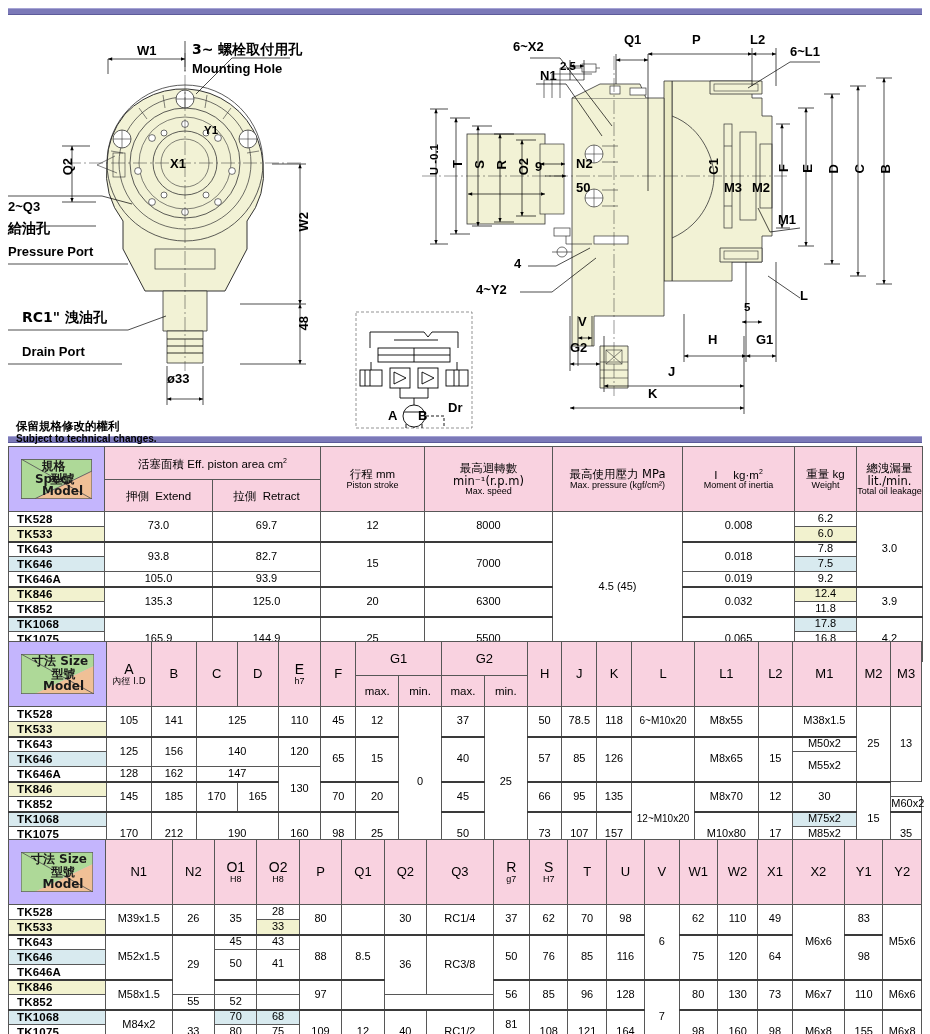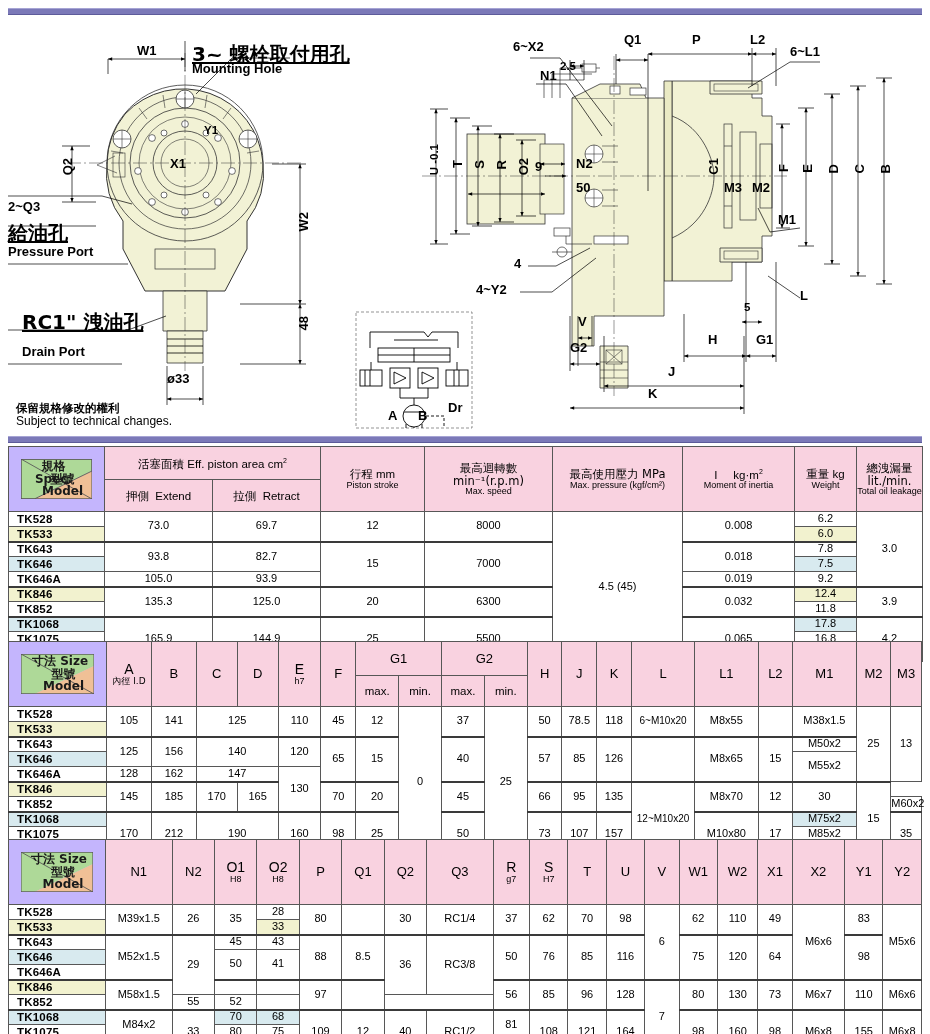--- a/index.html
+++ b/index.html
@@ -10,29 +10,29 @@
   
   .rule{position:absolute;left:8px;width:914px;height:5px;
         background:#7b79b8;border-top:1px solid #a6a4d4;border-bottom:1px solid #5d5b9a;}
   #rule-top{top:8px;}
   #rule-mid{top:436px;}
   #rule-bottom{top:1026px;}
 
   
   #drawing-area{position:absolute;left:0;top:16px;width:930px;height:418px;}
   .dwg-label{position:absolute;font-size:13px;font-weight:bold;white-space:nowrap;}
-  .dwg-label.cjk{font-family:"DejaVu Sans","Liberation Sans",sans-serif;font-size:20px;text-decoration:underline;}
+  .dwg-label.cjk{font-family:"DejaVu Sans","Liberation Sans",sans-serif;font-size:14px;}
   .dwg-label.sm{font-size:11.5px;}
   .vert{writing-mode:vertical-rl;transform:rotate(180deg);}
   svg{position:absolute;left:0;top:0;}
 
   
-  #notice{position:absolute;left:16px;top:402px;line-height:1.15;}
+  #notice{position:absolute;left:16px;top:420px;line-height:1.15;}
   #notice .cn{font-family:"DejaVu Sans",sans-serif;font-size:11.5px;font-weight:bold;}
-  #notice .en{font-size:12px;font-weight:normal;}
+  #notice .en{font-size:10px;font-weight:bold;}
 
   
   .tbl-wrap{position:absolute;left:8px;width:914px;}
   #tbl1-wrap{top:446px;}
   #tbl2-wrap{top:641px;}
   #tbl3-wrap{top:839px;}
 
   table{border-collapse:collapse;width:914px;table-layout:fixed;
         font-size:11px;background:#fff;}
   th,td{border:1px solid #575757;text-align:center;vertical-align:middle;

